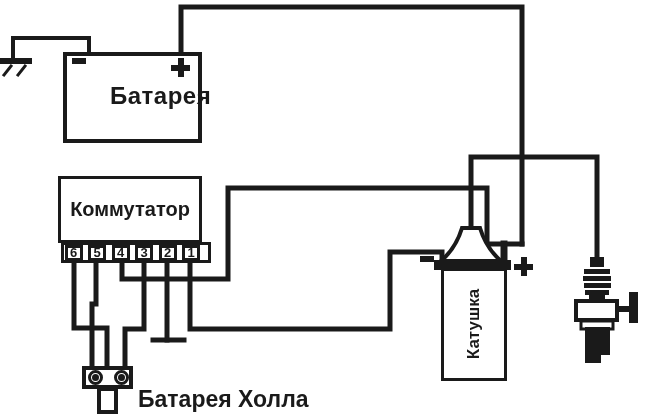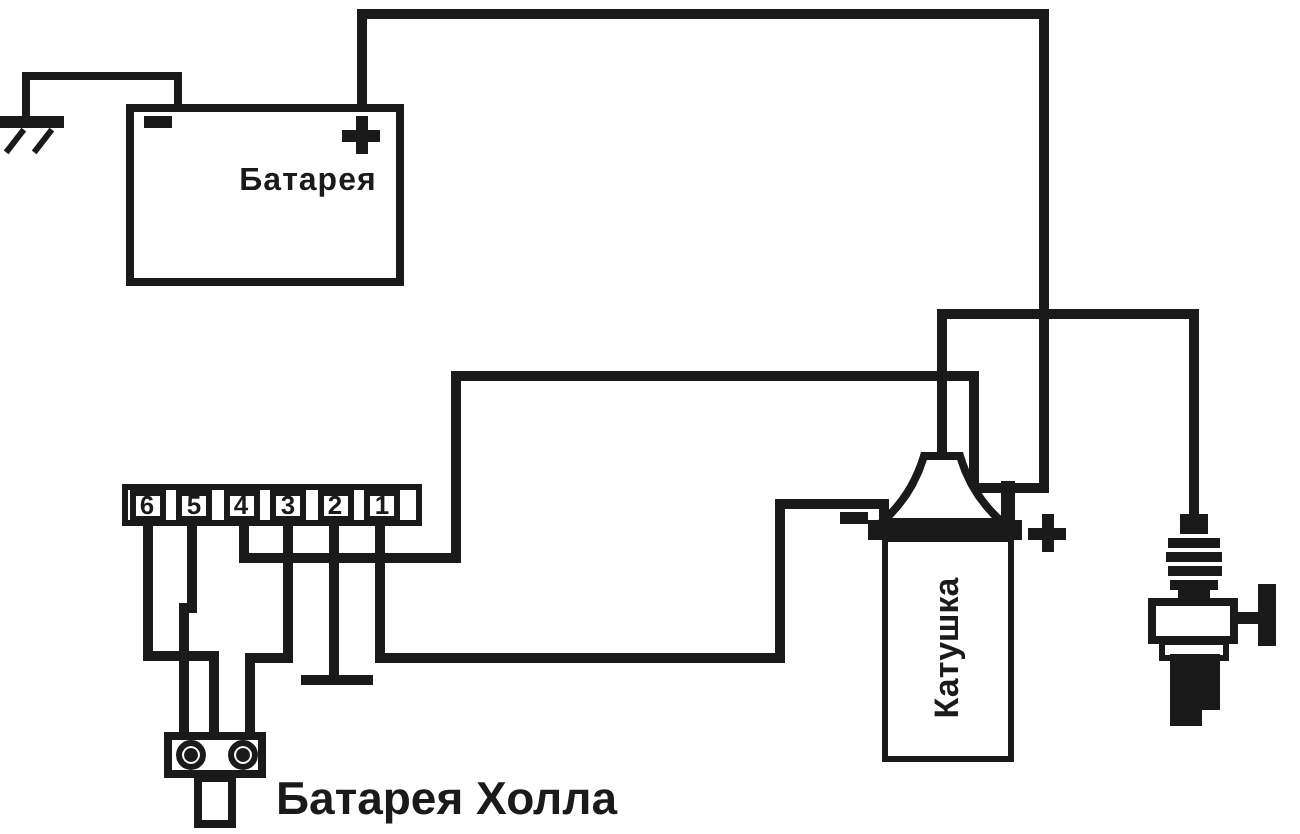--- a/index.html
+++ b/index.html
@@ -4,21 +4,21 @@
 <style>
   html,body{margin:0;padding:0;background:#fff;}
   #canvas{
     position:relative;width:650px;height:417px;background:#ffffff;overflow:hidden;
     font-family:"Liberation Sans","DejaVu Sans",sans-serif;font-weight:bold;color:#1a1a1a;
   }
   .box{position:absolute;box-sizing:border-box;background:#fff;}
   .lbl{position:absolute;white-space:nowrap;color:#1a1a1a;}
   
   #battery{left:63px;top:52px;width:139px;height:91px;border:4px solid #1a1a1a;}
-  #battery-label{left:0;right:0;top:26px;text-align:center;font-size:16px;letter-spacing:0.5px;margin-left:43px;}
+  #battery-label{left:0;right:0;top:26px;text-align:center;font-size:24px;letter-spacing:0.5px;margin-left:43px;}
   
   #commutator{left:58px;top:176px;width:144px;height:67px;border:3px solid #1a1a1a;}
   #commutator-label{left:0;right:0;top:19px;text-align:center;font-size:20px;}
   #terminal-row{left:61px;top:242px;width:150px;height:21px;border:3px solid #1a1a1a;}
   .tcell{position:absolute;box-sizing:border-box;top:245px;width:18px;height:16px;
          border:3px solid #1a1a1a;background:#fff;font-size:13px;line-height:10px;
          text-align:center;overflow:visible;}
   
   #coil-body{left:441px;top:268px;width:66px;height:113px;border:3px solid #1a1a1a;}
   #coil-plate{left:434px;top:260px;width:77px;height:10px;background:#1a1a1a;}
@@ -93,20 +93,23 @@
       <rect x="585" y="355" width="16" height="8" fill="#1a1a1a"></rect>
     </g>
   </svg>
 
   <div class="box" id="battery">
     <div class="lbl" id="battery-label">Батарея</div>
   </div>
   <span class="lbl minus-chip" id="battery-minus">-</span>
   <span class="lbl plus-chip" id="battery-plus">+</span>
 
+  <div class="box" id="commutator">
+    <div class="lbl" id="commutator-label">Коммутатор</div>
+  </div>
   <div class="box" id="terminal-row"></div>
   <div class="tcell" style="left:64.5px">6</div>
   <div class="tcell" style="left:88px">5</div>
   <div class="tcell" style="left:111.5px">4</div>
   <div class="tcell" style="left:135px">3</div>
   <div class="tcell" style="left:158.5px">2</div>
   <div class="tcell" style="left:182px">1</div>
 
   <div class="box" id="coil-plate" style="background:#1a1a1a;"></div>
   <div class="box" id="coil-body"></div>

